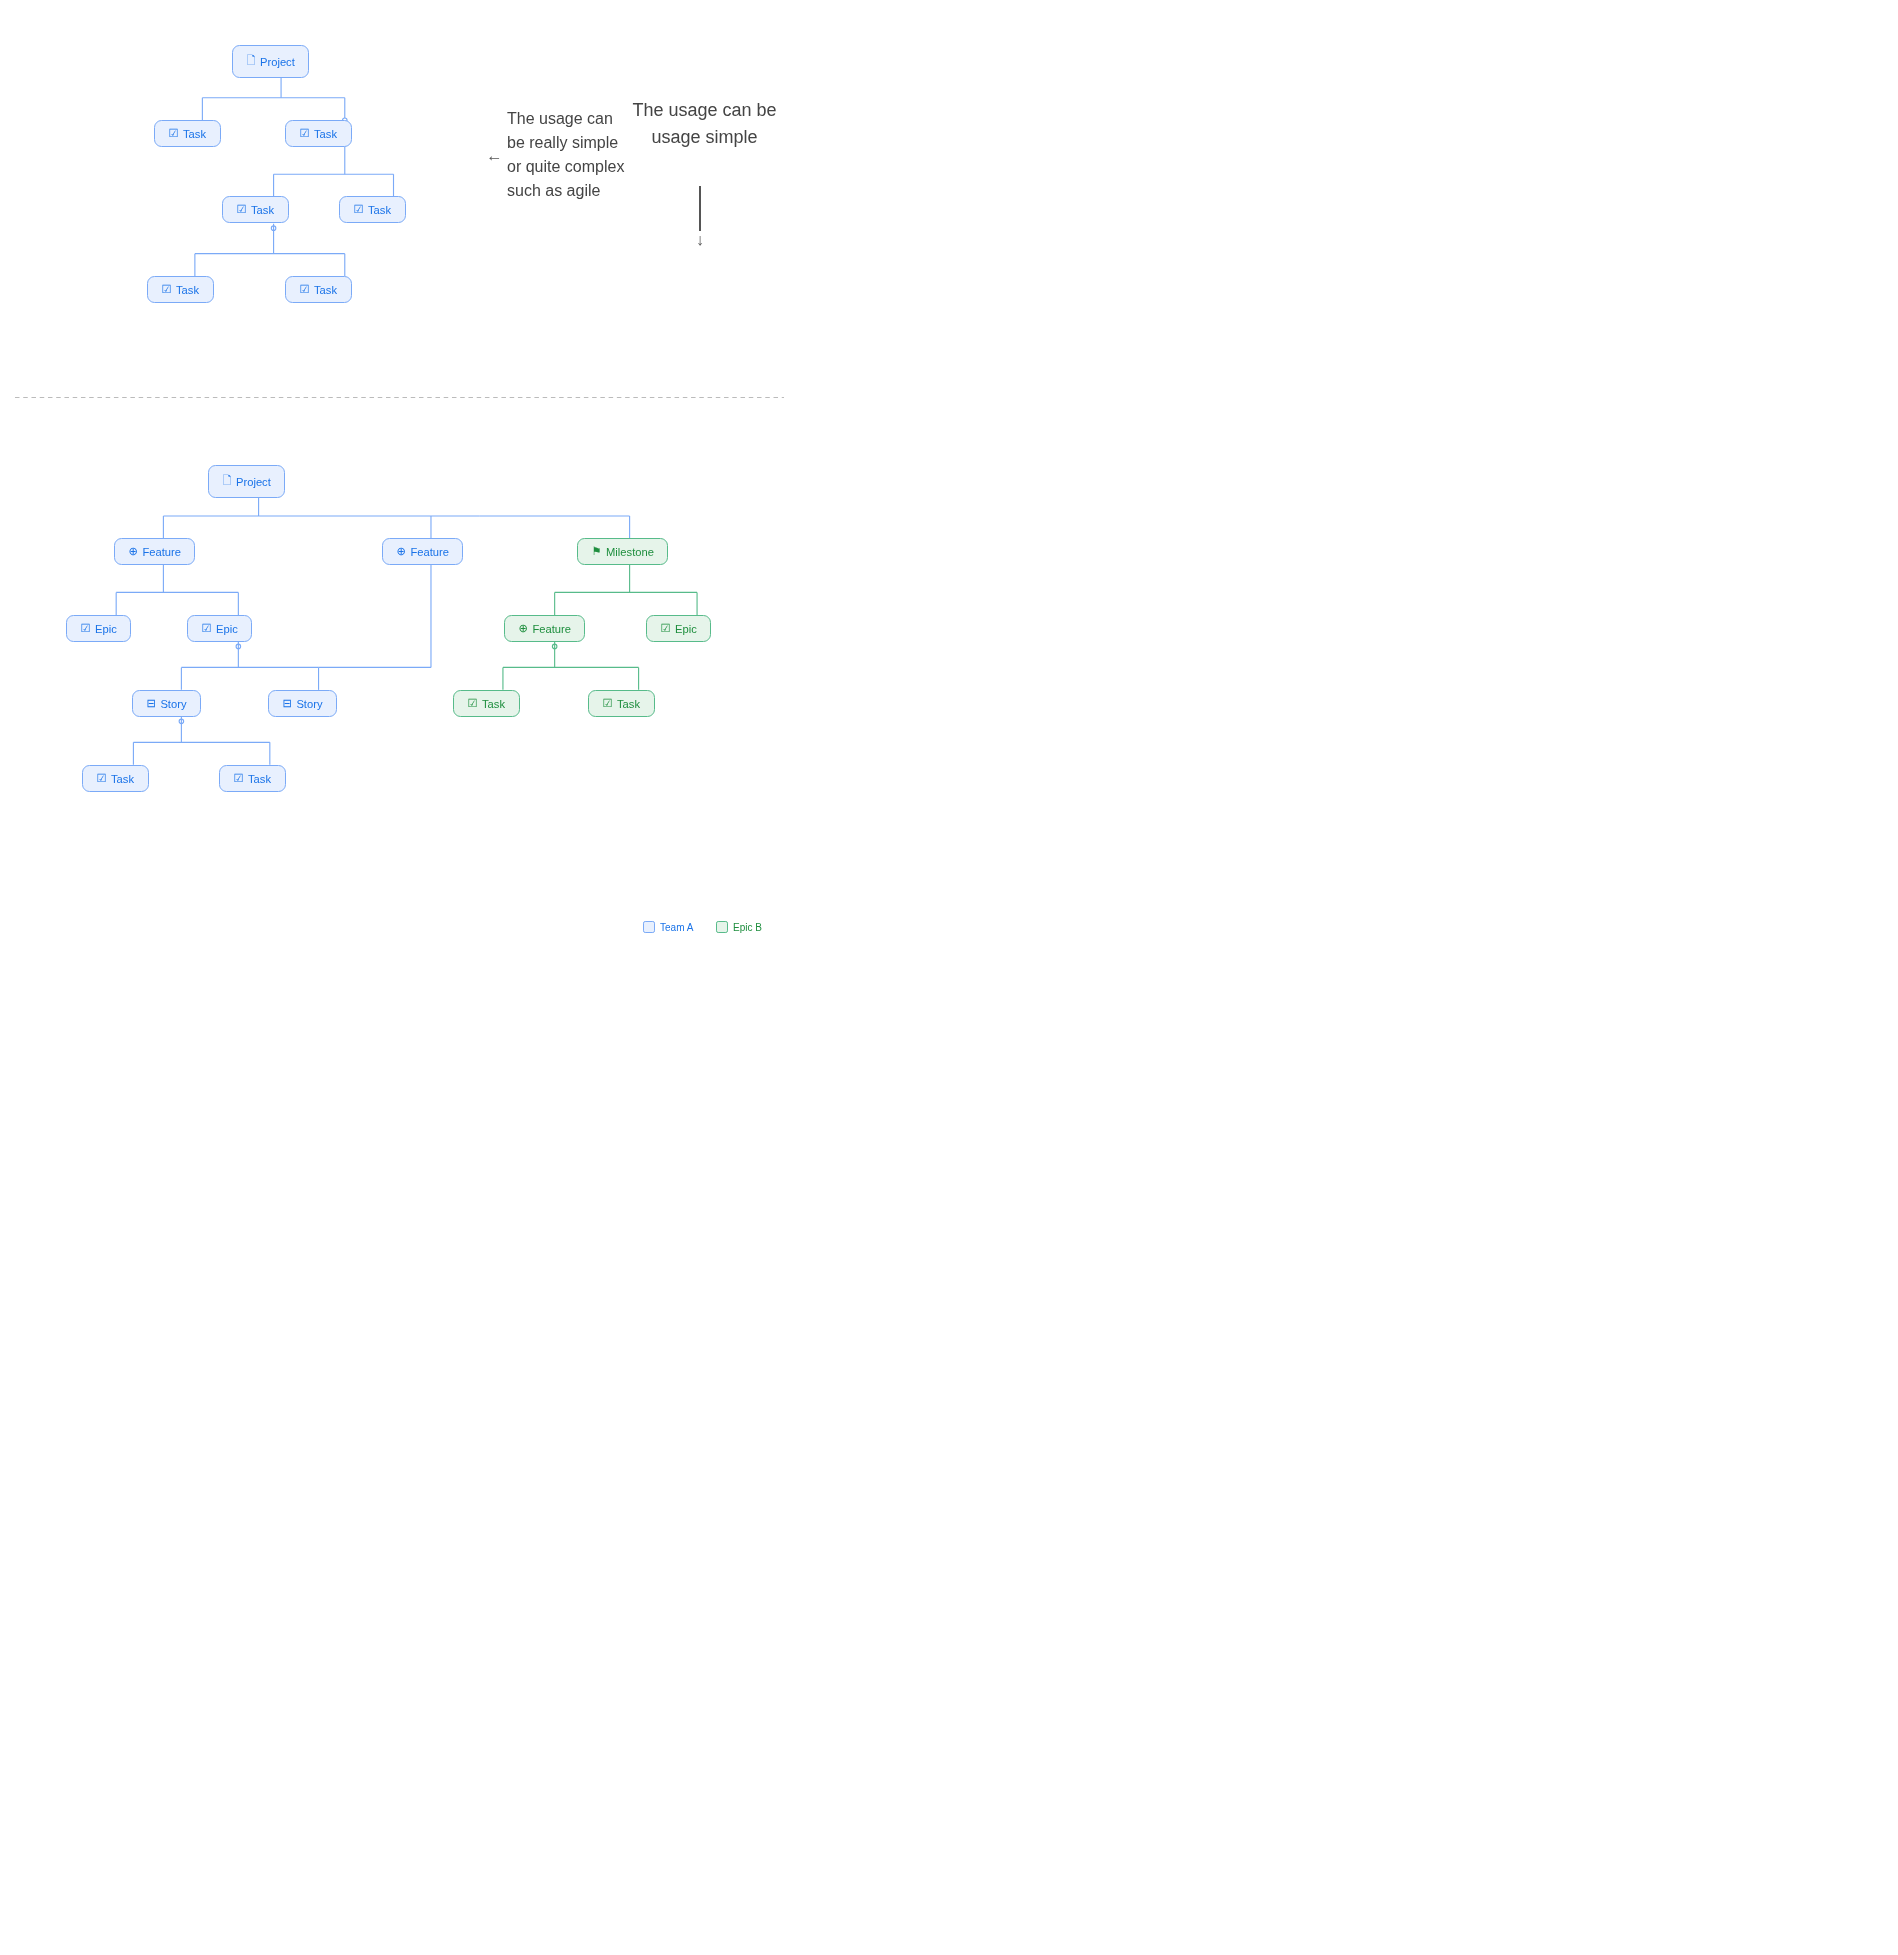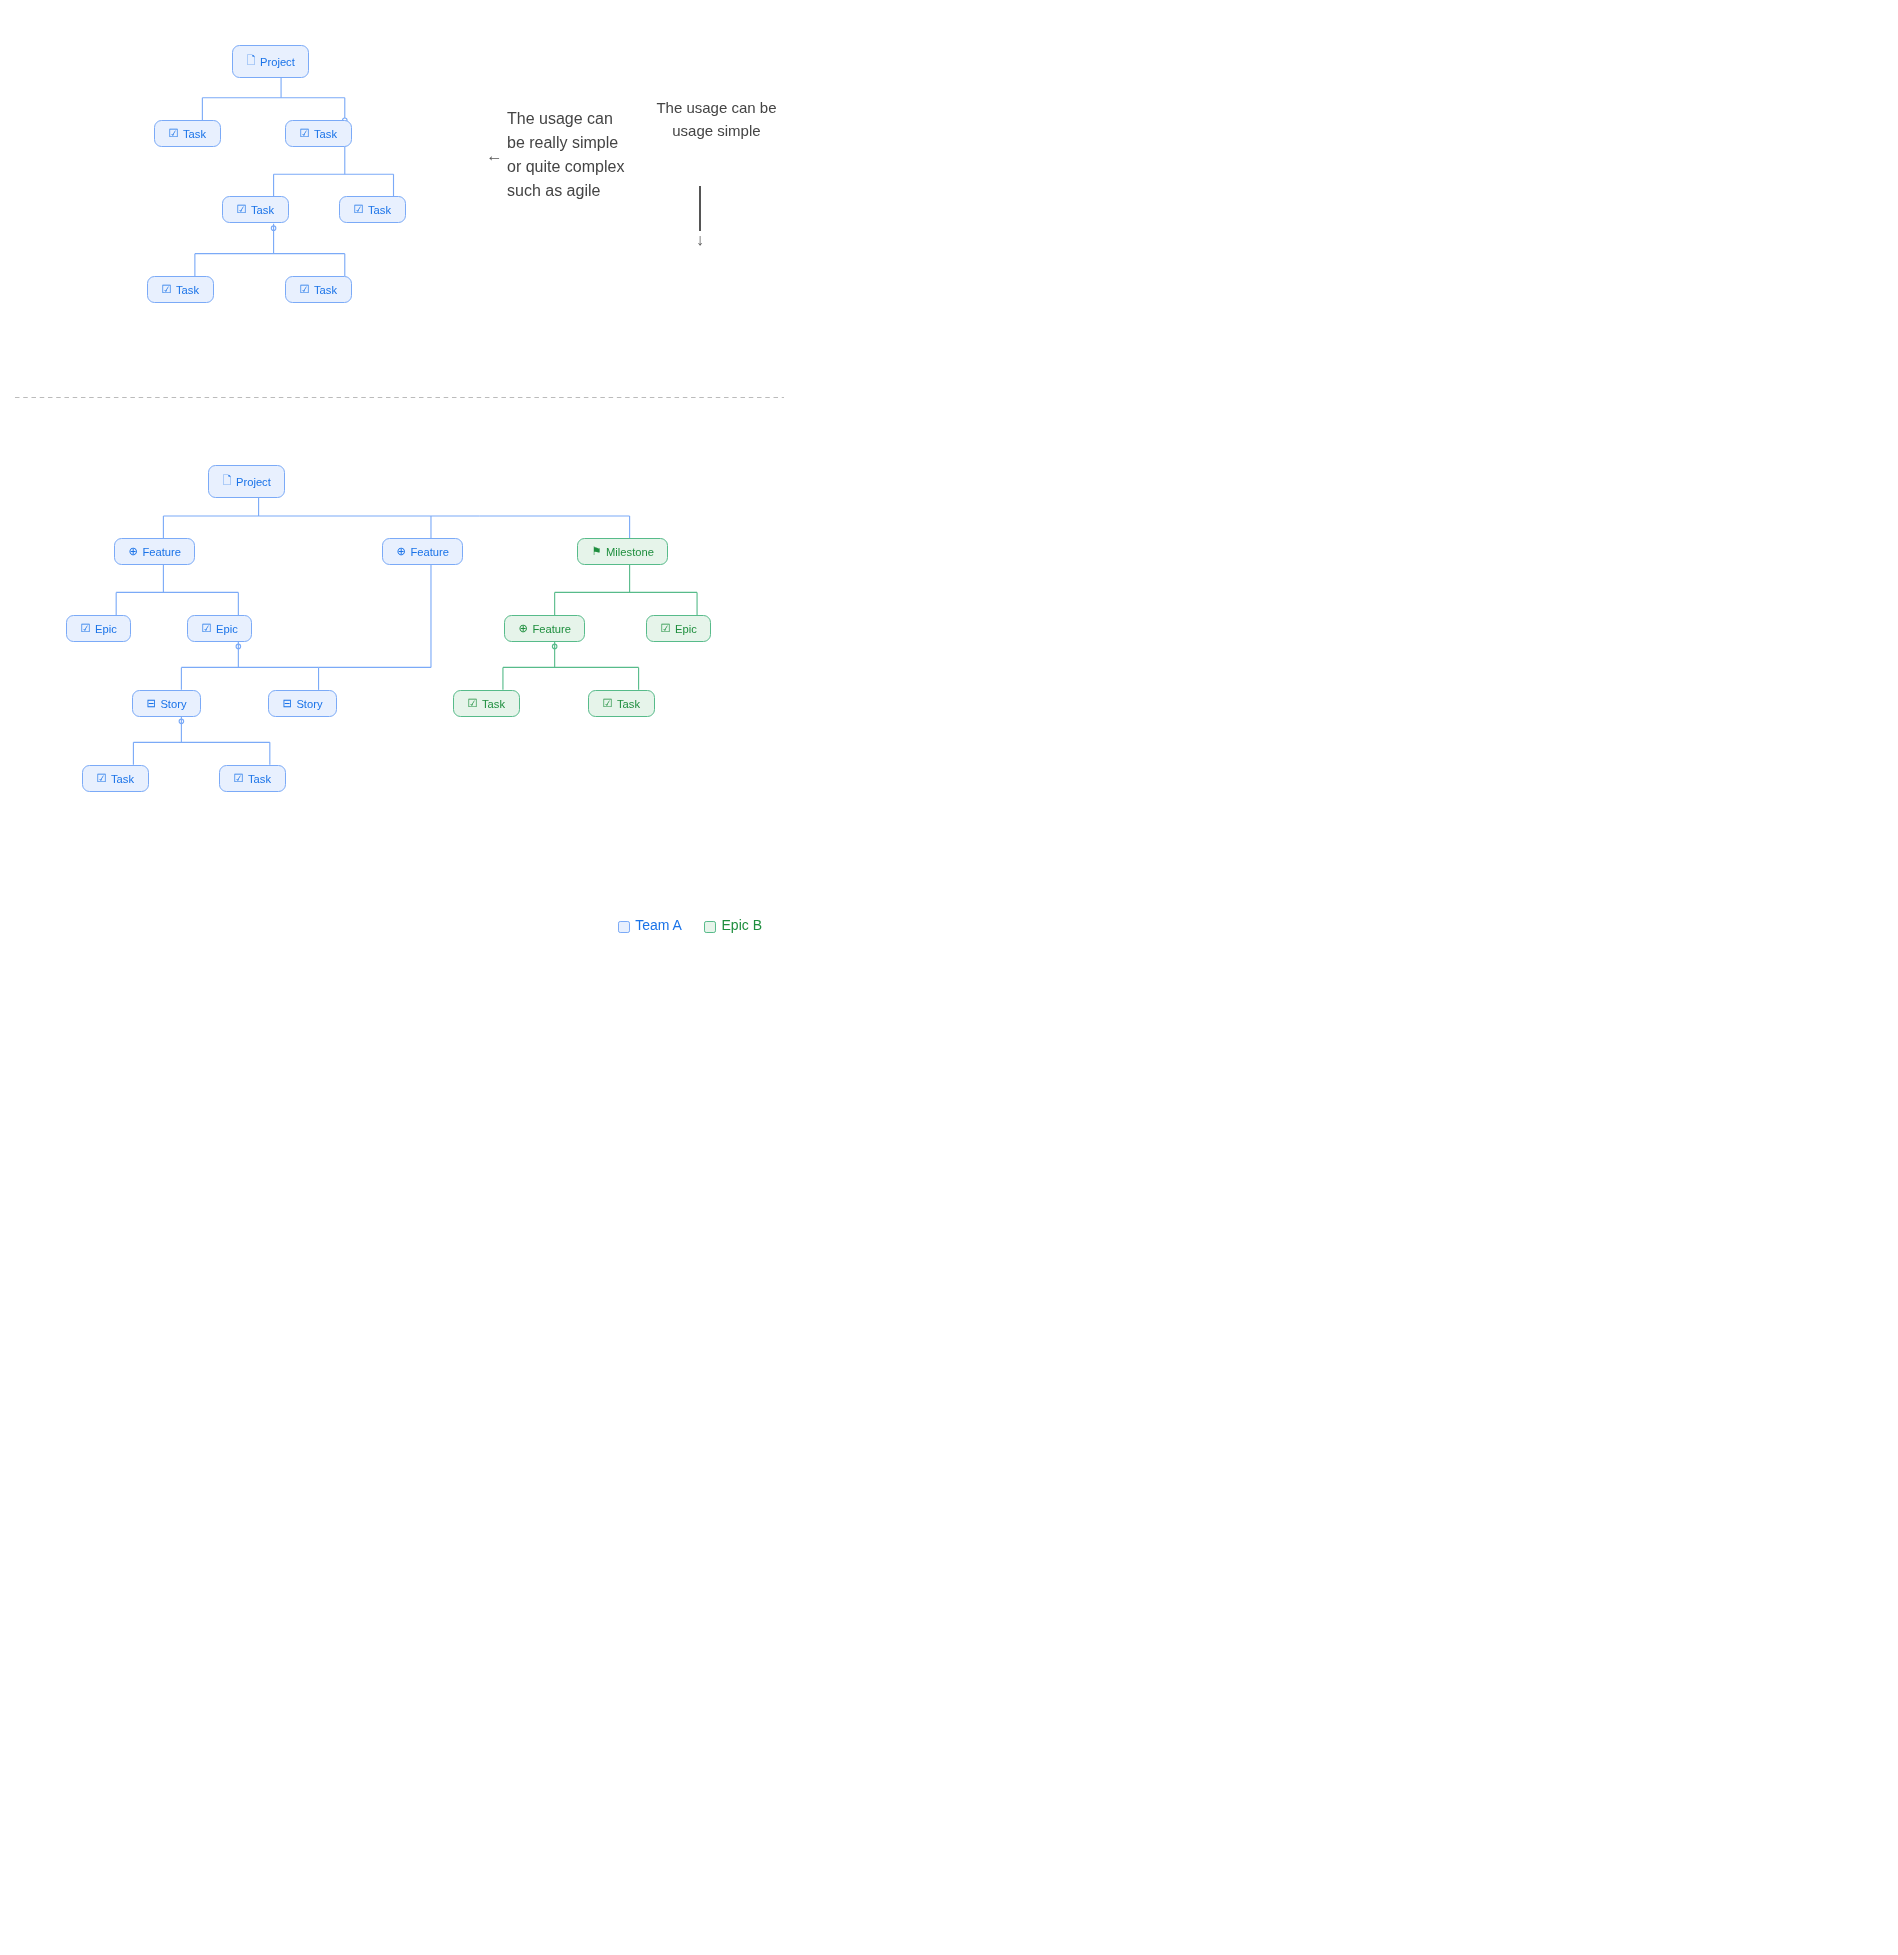--- a/index.html
+++ b/index.html
@@ -47,39 +47,39 @@
       pointer-events: none;
     }
 
     
     .annotation {
       position: absolute;
       right: 22.5px;
       top: 97px;
       text-align: center;
       color: #444;
-      font-size: 15px;
+      font-size: 18px;
       line-height: 1.5;
       max-width: 150px;
     }
 
     
     .legend {
       position: absolute;
       bottom: 45px;
       right: 37px;
       display: flex;
       gap: 22.5px;
       align-items: center;
     }
     .legend-item {
       display: flex;
-      align-items: flex-end;
+      align-items: center;
       gap: 5.2px;
-      font-size: 14px;
+      font-size: 10px;
     }
     .legend-box-blue {
       width: 12px; height: 12px;
       border-radius: 2.2px;
       background: #e8f0fe;
       border: 1.1px solid #7baaf7;
     }
     .legend-box-green {
       width: 12px; height: 12px;
       border-radius: 2.2px;

